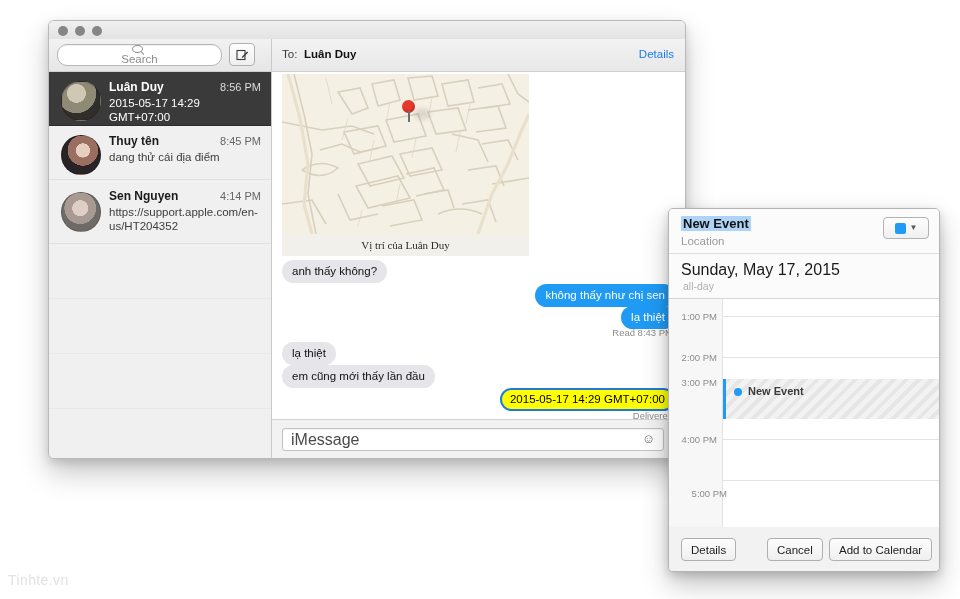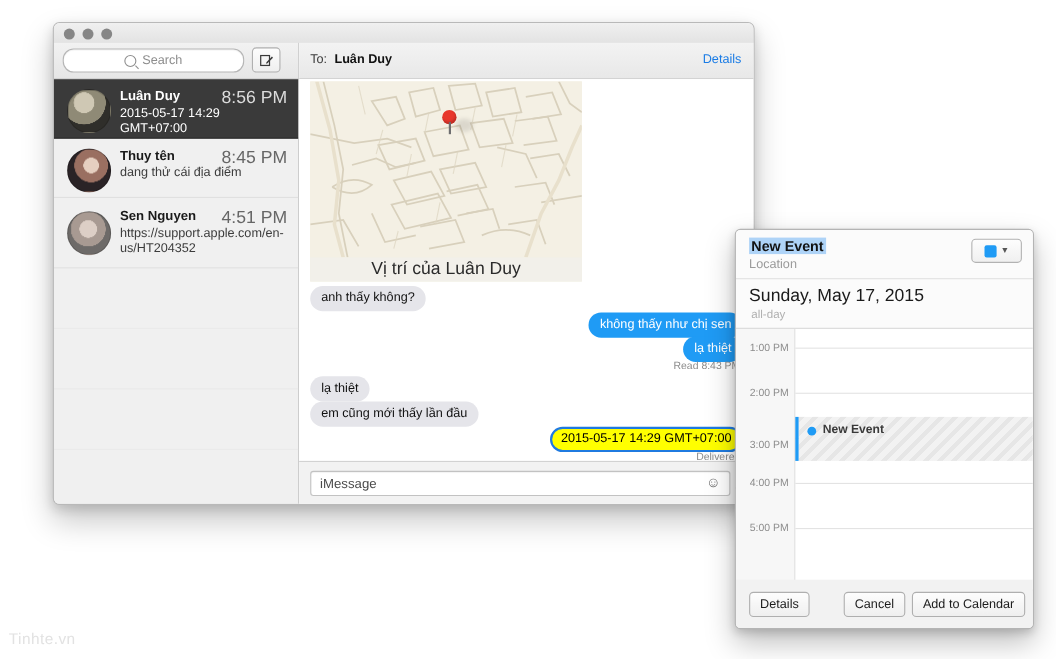--- a/index.html
+++ b/index.html
@@ -46,20 +46,21 @@
   }
   #sidebar-toolbar{
     height:32px;background:linear-gradient(#f2f2f2,#e6e6e6);
     border-bottom:1px solid #cfcfcf;position:relative;
   }
   #search-field{
     position:absolute;left:8px;top:5px;width:163px;height:20px;
     background:#fff;border:1px solid #b6b6b6;border-radius:10px;
     display:flex;align-items:center;justify-content:center;
     box-shadow:inset 0 1px 1px rgba(0,0,0,.06);
+    flex-direction:column;
   }
   #search-field .sicon{width:9px;height:9px;border:1.4px solid #8e8e8e;border-radius:50%;position:relative;margin-right:5px;}
   #search-field .sicon:after{content:"";position:absolute;width:1.4px;height:4px;background:#8e8e8e;right:-2px;bottom:-3px;transform:rotate(-45deg);}
   #search-placeholder{font-size:11.5px;color:#8d8d8d;}
   #compose-button{
     position:absolute;left:180px;top:4px;width:24px;height:21px;
     background:linear-gradient(#fdfdfd,#efefef);
     border:1px solid #b0b0b0;border-radius:4px;
     display:flex;align-items:center;justify-content:center;
   }
@@ -72,21 +73,21 @@
     position:absolute;left:12px;top:9px;width:38px;height:38px;border-radius:50%;
     overflow:hidden;background:#9a9a9a;border:1px solid rgba(0,0,0,.15);
   }
   .conv-row.tall .conv-avatar{top:12px;}
   .av-a{background:radial-gradient(circle at 38% 30%,#cfc8b4 0 26%,#8f8a76 27% 55%,#2f2e2a 56% 100%);}
   .av-b{background:radial-gradient(circle at 55% 38%,#e6cfc0 0 22%,#9a6f61 23% 48%,#2a2326 49% 100%);}
   .av-c{background:radial-gradient(circle at 48% 40%,#ddcfc6 0 26%,#a89a92 27% 52%,#6d6a68 53% 100%);}
   .conv-name{position:absolute;left:60px;top:8px;font-size:12px;font-weight:bold;color:#1a1a1a;}
   .conv-row.tall .conv-name{top:9px;}
   .conv-row.selected .conv-name{color:#ffffff;}
-  .conv-time{position:absolute;right:10px;top:9px;font-size:16px;color:#666;}
+  .conv-time{position:absolute;right:10px;top:9px;font-size:11px;color:#666;}
   .conv-row.tall .conv-time{top:10px;}
   .conv-row.selected .conv-time{color:#dcdcdc;}
   .conv-snippet{position:absolute;left:60px;top:24px;right:10px;font-size:11.5px;color:#3c3c3c;line-height:14px;}
   .conv-row.tall .conv-snippet{top:25px;}
   .conv-row.selected .conv-snippet{color:#ffffff;}
   .empty-row{height:54px;border-bottom:1px solid #e9e9e9;}
 
   
   #message-pane{
     position:absolute;left:223px;top:18px;width:413px;height:419px;background:#ffffff;
@@ -102,21 +103,21 @@
   #msg-scroll{position:absolute;left:0;top:33px;width:413px;height:348px;overflow:hidden;background:#fff;}
 
   
   #map-attachment{position:absolute;left:10px;top:2px;width:247px;height:182px;overflow:hidden;background:#f2eee2;}
   #map-canvas{position:absolute;left:0;top:0;width:247px;height:160px;background:#f4f0e4;}
   #map-pin{position:absolute;left:120px;top:26px;width:14px;height:22px;}
   #map-pin .head{position:absolute;left:0;top:0;width:13px;height:13px;border-radius:50%;background:#e8372c;box-shadow:inset -1px -2px 2px rgba(0,0,0,.18);}
   #map-pin .stick{position:absolute;left:6px;top:11px;width:1.5px;height:11px;background:#6e6e70;}
   #map-pin .shadow{position:absolute;left:12px;top:8px;width:16px;height:12px;background:rgba(0,0,0,.10);border-radius:50%;filter:blur(2px);}
   #map-caption{position:absolute;left:0;bottom:0;width:247px;height:22px;background:#f2f0ea;display:flex;align-items:center;justify-content:center;}
-  #map-caption span{font-size:16px;color:#2b2b2b;}
+  #map-caption span{font-size:11px;color:#2b2b2b;font-family:Liberation Serif, serif;}
 
   
   .bubble{
     position:absolute;font-size:11.5px;line-height:15px;
     padding:4px 10px;border-radius:12px;white-space:nowrap;
   }
   .bubble.in{background:#e5e5ea;color:#111;}
   .bubble.out{background:#1f9bf5;color:#fff;}
   .bubble.in:after{
     content:"";position:absolute;left:-3px;bottom:3px;width:9px;height:9px;
@@ -136,21 +137,21 @@
   #input-bar{
     position:absolute;left:0;bottom:0;width:413px;height:38px;
     background:#f2f2f2;border-top:1px solid #d2d2d2;
   }
   #imessage-input{
     position:absolute;left:10px;top:8px;width:380px;height:21px;
     background:#fff;border:1px solid #c2c2c2;border-radius:3px;
     display:flex;align-items:center;
     box-shadow:inset 0 1px 1px rgba(0,0,0,.05);
   }
-  #imessage-placeholder{font-size:12px;color:#4a4a4a;margin-left:8px;text-align:right;}
+  #imessage-placeholder{font-size:16px;color:#4a4a4a;margin-left:8px;text-align:right;}
   #emoji-icon{position:absolute;right:8px;top:3px;font-size:13px;color:#6a6a6a;line-height:14px;}
   #mic-icon{position:absolute;left:396px;top:11px;font-size:14px;color:#7a7a7a;line-height:14px;}
 
   
   #event-popover{
     position:absolute;left:668px;top:208px;width:270px;height:362px;
     background:#f7f7f7;border:1px solid #b4b4b4;border-radius:5px;
     box-shadow:0 12px 26px rgba(0,0,0,.25),0 3px 8px rgba(0,0,0,.15);
     overflow:hidden;
   }
@@ -232,21 +233,21 @@
     <div class="conv-row">
       <div class="conv-avatar av-b"></div>
       <div class="conv-name">Thuy tên</div>
       <div class="conv-time">8:45 PM</div>
       <div class="conv-snippet">dang thử cái  địa điểm</div>
     </div>
 
     <div class="conv-row tall">
       <div class="conv-avatar av-c"></div>
       <div class="conv-name">Sen Nguyen</div>
-      <div class="conv-time">4:51 PM</div>
+      <div class="conv-time">4:14 PM</div>
       <div class="conv-snippet">https://support.apple.com/en-us/HT204352</div>
     </div>
 
     <div class="empty-row"></div>
     <div class="empty-row"></div>
     <div class="empty-row"></div>
     <div class="empty-row"></div>
   </div>
 
   <div id="message-pane">
@@ -358,27 +359,27 @@
 
   <div id="ev-daygrid">
     <div id="ev-gutter"></div>
 
     <div class="hour-label" style="top:12px;">1:00 PM</div>
     <div class="hour-line" style="top:17px;"></div>
 
     <div class="hour-label" style="top:53px;">2:00 PM</div>
     <div class="hour-line" style="top:58px;"></div>
 
-    <div class="hour-label" style="top:100px;">3:00 PM</div>
+    <div class="hour-label" style="top:78px;">3:00 PM</div>
     <div class="hour-line" style="top:99px;"></div>
 
     <div class="hour-label" style="top:135px;">4:00 PM</div>
     <div class="hour-line" style="top:140px;"></div>
 
-    <div class="hour-label" style="top:176px;">5:00 PM</div>
+    <div class="hour-label" style="top:189px;margin-left:10px;">5:00 PM</div>
     <div class="hour-line" style="top:181px;"></div>
 
     <div id="ev-block">
       <span id="ev-block-dot"></span>
       <span id="ev-block-label">New Event</span>
     </div>
   </div>
 
   <div id="ev-footer">
     <div class="pbtn" id="btn-details">Details</div>

